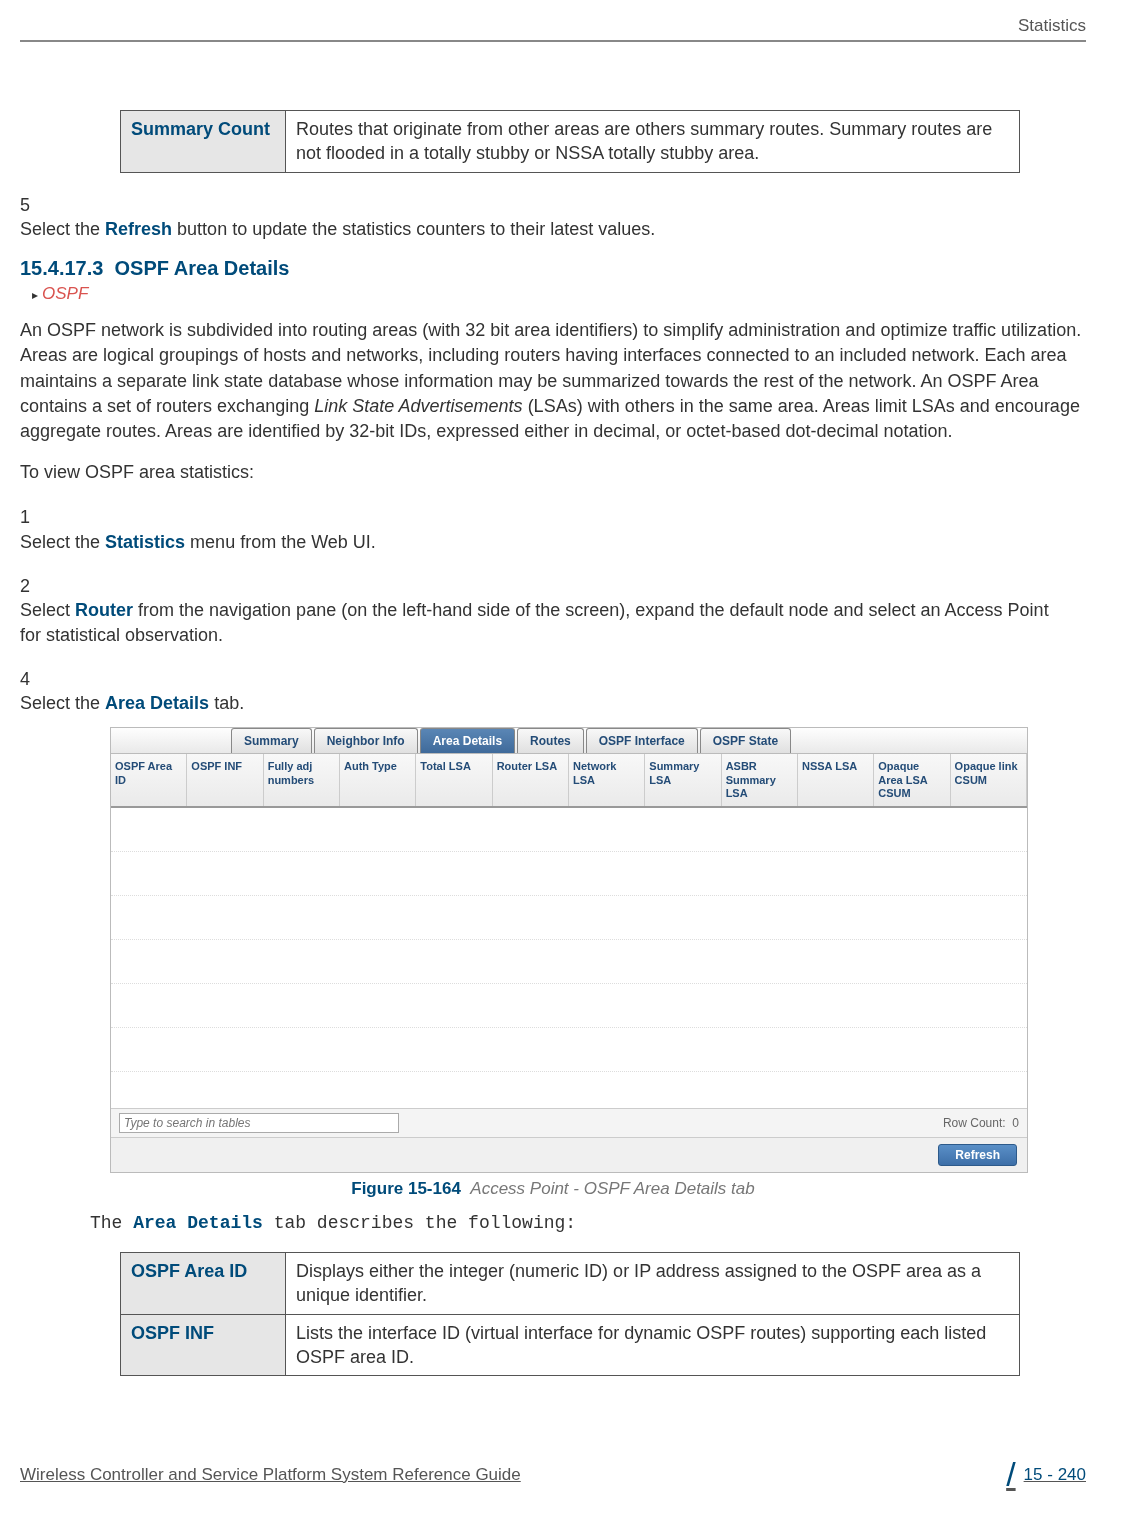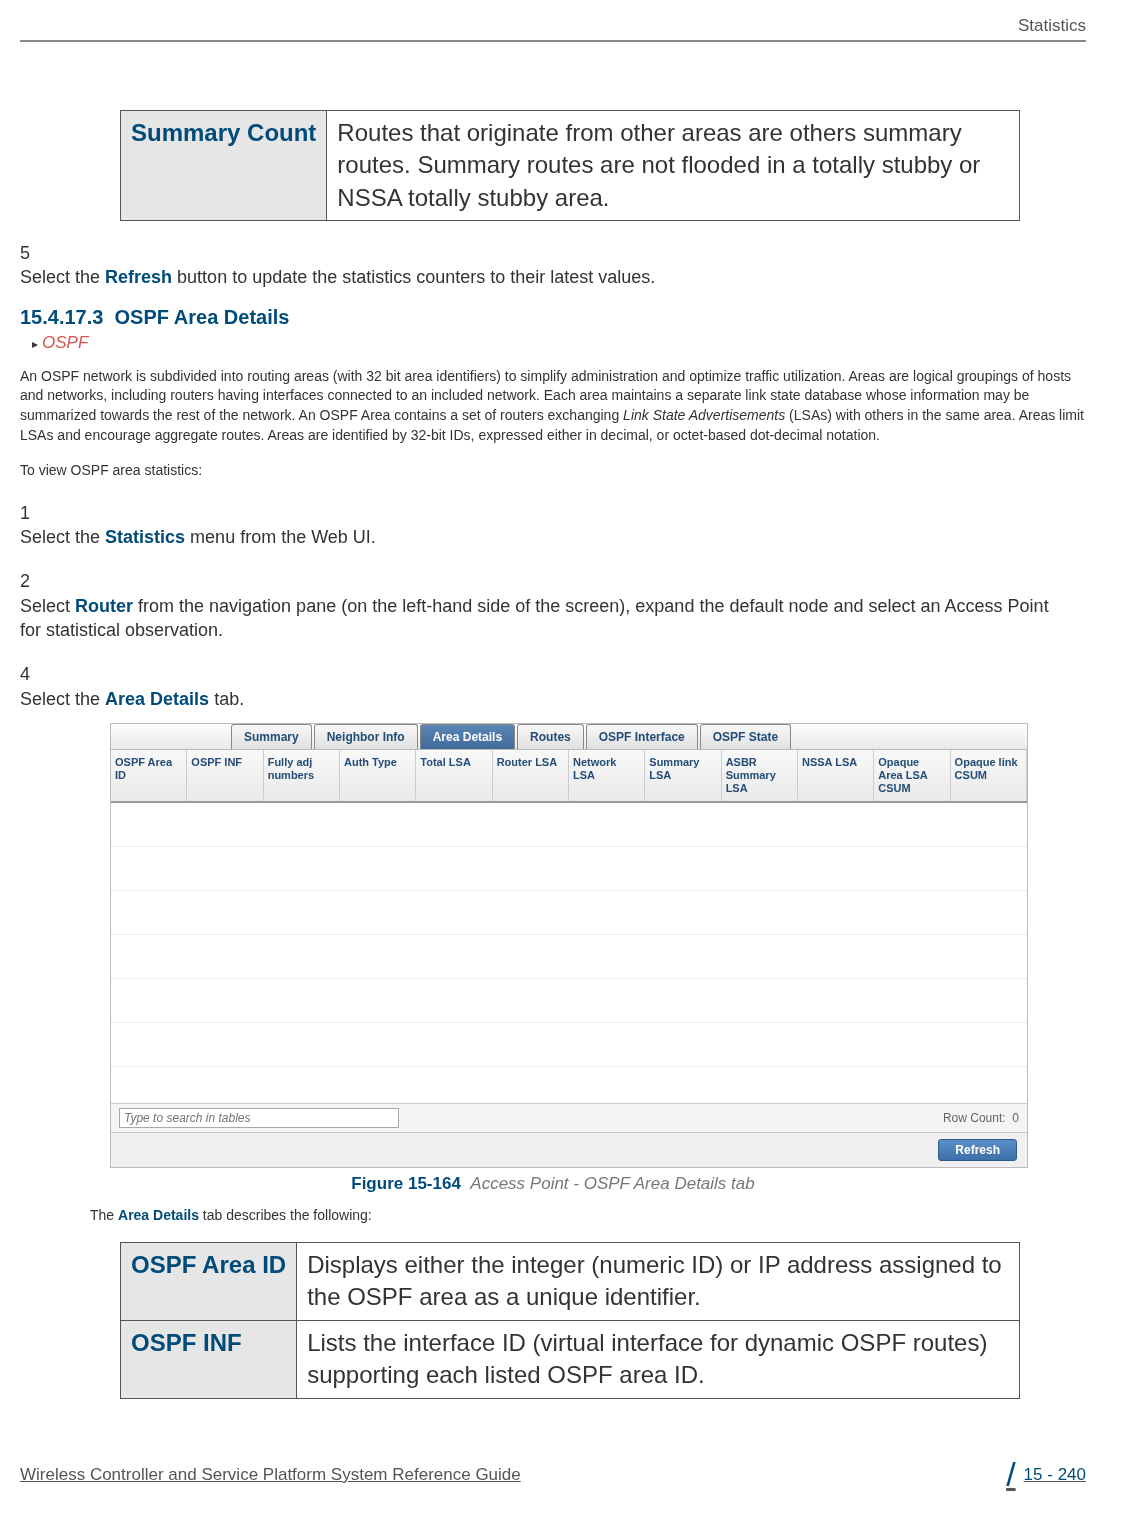--- a/index.html
+++ b/index.html
@@ -30,21 +30,21 @@
   }
   .content { margin-top: 90px; }
   table.def {
     border-collapse: collapse;
     margin-left: 100px;
     width: 900px;
   }
   table.def td {
     border: 1px solid #555;
     padding: 6px 10px;
-    font-size: 24px;
+    font-size: 18px;
     vertical-align: top;
     line-height: 1.35;
   }
   table.def td.term {
     background: #e6e6e6;
     color: #004b7a;
     font-weight: 700;
     width: 165px;
     white-space: nowrap;
   }
@@ -73,21 +73,21 @@
     margin: 4px 0 14px 12px;
   }
   .breadcrumb::before {
     content: "▸";
     font-style: normal;
     color: #333;
     margin-right: 4px;
     font-size: 12px;
   }
   p.body {
-    font-size: 14px;
+    font-size: 18px;
     line-height: 1.4;
     margin: 6px 0 16px 0;
   }
   em { font-style: italic; }
   
   .ui-mock {
     margin: 12px 0 0 90px;
     width: 918px;
     border: 1px solid #bbb;
     background: #fff;
@@ -272,21 +272,21 @@
     </div>
     <div class="ui-refresh-row">
       <button class="ui-refresh-btn">Refresh</button>
     </div>
   </div>
 
   <div class="figcap">
     <strong>Figure 15-164</strong>&nbsp;&nbsp;<em>Access Point - OSPF Area Details tab</em>
   </div>
 
-  <p class="body" style="margin-left:70px; margin-top:12px;">
+  <p class="body" style="margin-left:70px; margin-top:12px;font-family:Liberation Mono, monospace;">
     <span>The </span><span class="bold-link">Area Details</span><span> tab describes the following:</span>
   </p>
 
   <table class="def">
     <tbody>
         <tr>
       <td class="term">OSPF Area ID</td>
       <td>Displays either the integer (numeric ID) or IP address assigned to the OSPF area as a unique identifier.</td>
     </tr>
     <tr>

